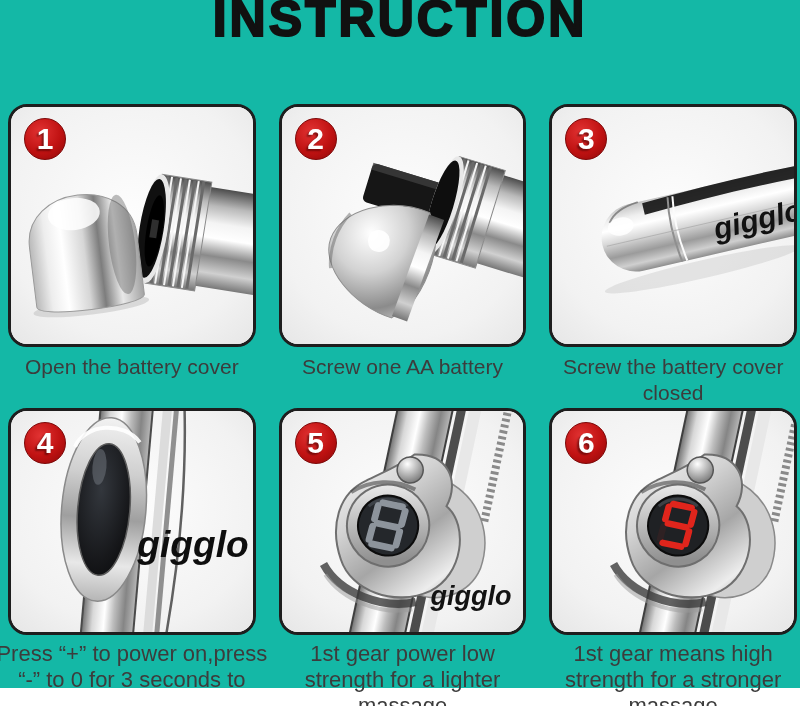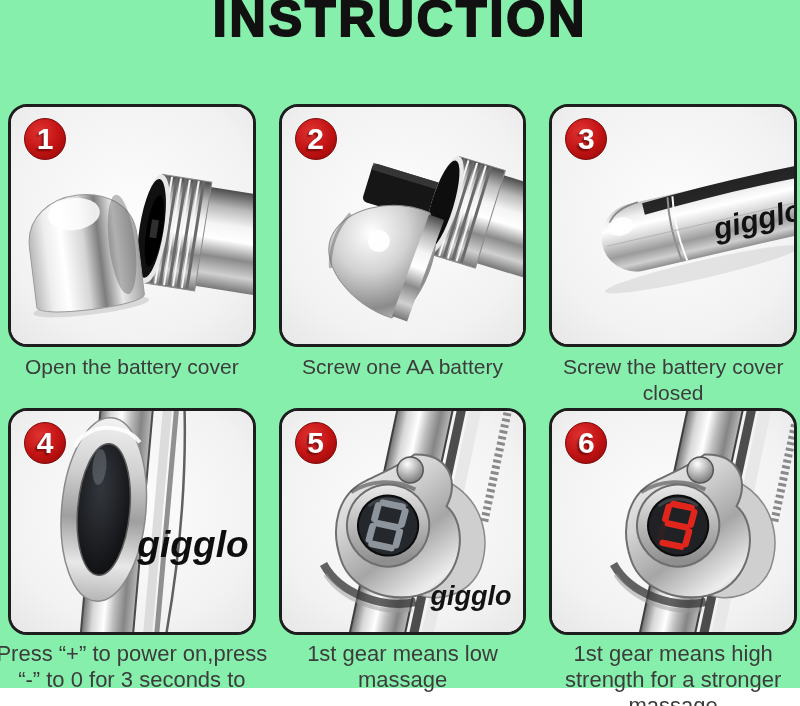--- a/index.html
+++ b/index.html
@@ -1,17 +1,17 @@
 <!DOCTYPE html>
 <html><head>
 <meta charset="utf-8">
 <style>
   html,body{margin:0;padding:0;background:#ffffff;}
   body{width:800px;height:706px;overflow:hidden;font-family:"Liberation Sans",sans-serif;}
-  .page{position:relative;width:800px;height:688px;background:#86efac;}
+  .page{position:relative;width:800px;height:688px;background:#14b8a6;}
   .title{position:absolute;top:-10px;left:0;width:100%;margin:0;text-align:center;
          font-size:50px;font-weight:bold;letter-spacing:3px;color:#111;
          -webkit-text-stroke:2px #111;}
   .row{position:absolute;left:8px;width:789px;display:flex;gap:23px;}
   .row1{top:104px;}
   .row2{top:408px;}
   .col{flex:1;display:flex;flex-direction:column;align-items:center;min-width:0;}
   .panel{position:relative;width:100%;box-sizing:border-box;border:3px solid #1e1e1e;
          border-radius:19px;overflow:hidden;background:#f6f6f6;}
   .row1 .panel{height:243px;}
@@ -277,21 +277,22 @@
               <path d="M -8,0 H 8"></path>
             </g>
             <path d="M 52,168 C 74,194 120,200 150,186" stroke="#3c3c3c" stroke-width="8" fill="none" opacity="0.8"></path>
             <path d="M 56,178 C 78,200 120,206 148,194" stroke="#9a9a9a" stroke-width="4" fill="none" opacity="0.5"></path>
           </g>
           <text class="brand" x="148" y="194" font-size="27" fill="#131313">gigglo</text>
         </svg>
         <div class="badge">5</div>
       </div>
       <div class="caption">
-        <div>1st gear means low</div>
+        <div>1st gear power low</div>
+        <div>strength for a lighter</div>
         <div>massage</div>
       </div>
     </div>
 
     <div class="col">
       <div class="panel">
         <svg viewBox="0 0 241 221" preserveAspectRatio="none">
           <rect width="241" height="221" fill="url(#gBG)"></rect>
           <g transform="translate(20,0) rotate(12 118 110)">
             <rect x="92" y="-25" width="54" height="270" fill="url(#gRod)"></rect>

